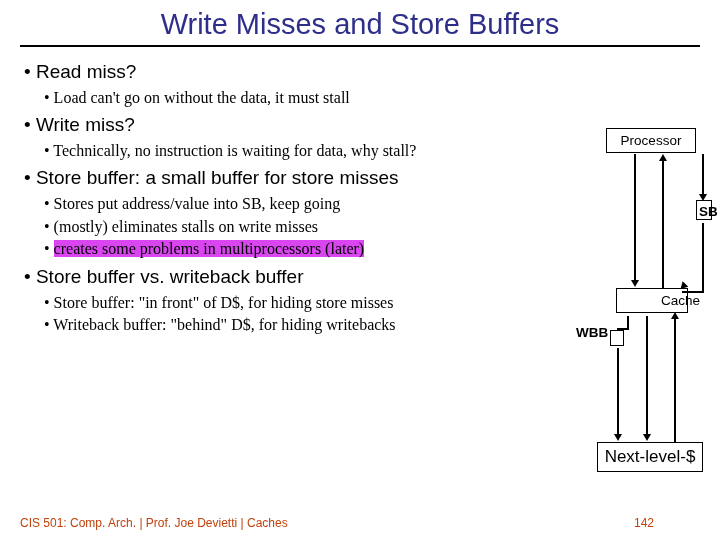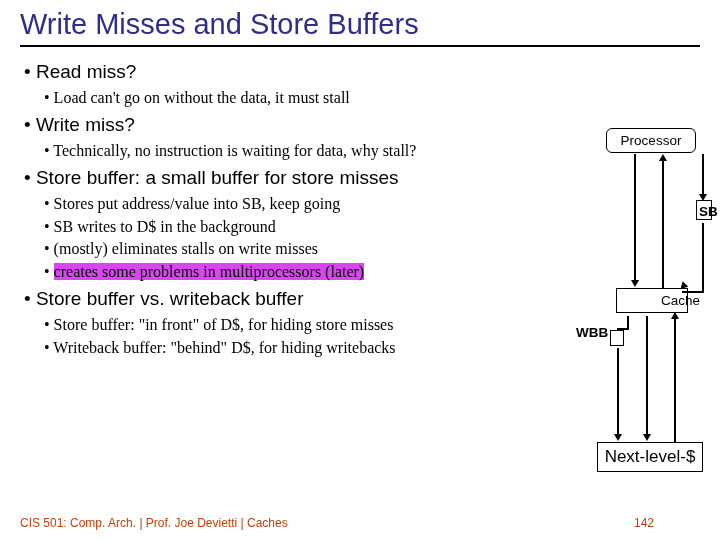--- a/index.html
+++ b/index.html
@@ -20,20 +20,21 @@
     height: 100%;
   }
   .title {
     font-family: "Trebuchet MS", sans-serif;
     font-size: 29px;
     color: #2e2e8b;
     font-weight: normal;
     margin: 0;
     border-bottom: 2px solid #000;
     padding-bottom: 4px;
+    text-align: center;
   }
   .content {
     margin-top: 12px;
     font-size: 17px;
     line-height: 1.35;
     color: #000;
     width: 545px;
   }
   .l1 {
     margin: 4px 0 2px 0;
@@ -79,21 +80,21 @@
     font-size: 13.5px;
     font-family: Verdana, Geneva, sans-serif;
   }
   .box {
     position: absolute;
     border: 1.5px solid #000;
     background: #fff;
     text-align: center;
     padding: 4px 2px;
   }
-  .proc { left: 22px; top: 0; width: 90px; border-radius: 6px; }
+  .proc { left: 22px; top: 0; width: 90px; }
   .cache { left: 32px; top: 160px; width: 72px; padding-left: 44px; }
   .next { left: 13px; top: 314px; width: 106px; font-size:17px; }
   .sb { left: 112px; top: 72px; width: 16px; height: 20px; line-height:14px; font-weight:bold;}
   .wbb { position:absolute; left: -8px; top: 197px; font-weight: bold; }
   .wbb-box { left: 26px; top: 202px; width: 14px; height: 16px; padding:0;}
   
   .line { position:absolute; background:#000; }
   .arrowhead-down { position:absolute; width:0; height:0; border-left:4px solid transparent; border-right:4px solid transparent; border-top:7px solid #000;}
   .arrowhead-up { position:absolute; width:0; height:0; border-left:4px solid transparent; border-right:4px solid transparent; border-bottom:7px solid #000;}
 </style>
@@ -105,21 +106,20 @@
 
   <div class="content">
     <div class="l1">Read miss?</div>
     <div class="l2">Load can't go on without the data, it must stall</div>
 
     <div class="l1">Write miss?</div>
     <div class="l2">Technically, no instruction is waiting for data, why stall?</div>
 
     <div class="l1">Store buffer: a small buffer for store misses</div>
     <div class="l2">Stores put address/value into SB, keep going</div>
-    <div class="l2">SB writes to D$ in the background</div>
     <div class="l2">(mostly) eliminates stalls on write misses</div>
     <div class="l2"><span class="hl">creates some problems in multiprocessors (later)</span></div>
 
     <div class="l1">Store buffer vs. writeback buffer</div>
     <div class="l2">Store buffer: "in front" of D$, for hiding store misses</div>
     <div class="l2">Writeback buffer: "behind" D$, for hiding writebacks</div>
   </div>
 
   <div class="diagram">
     <div class="box proc">Processor</div>

